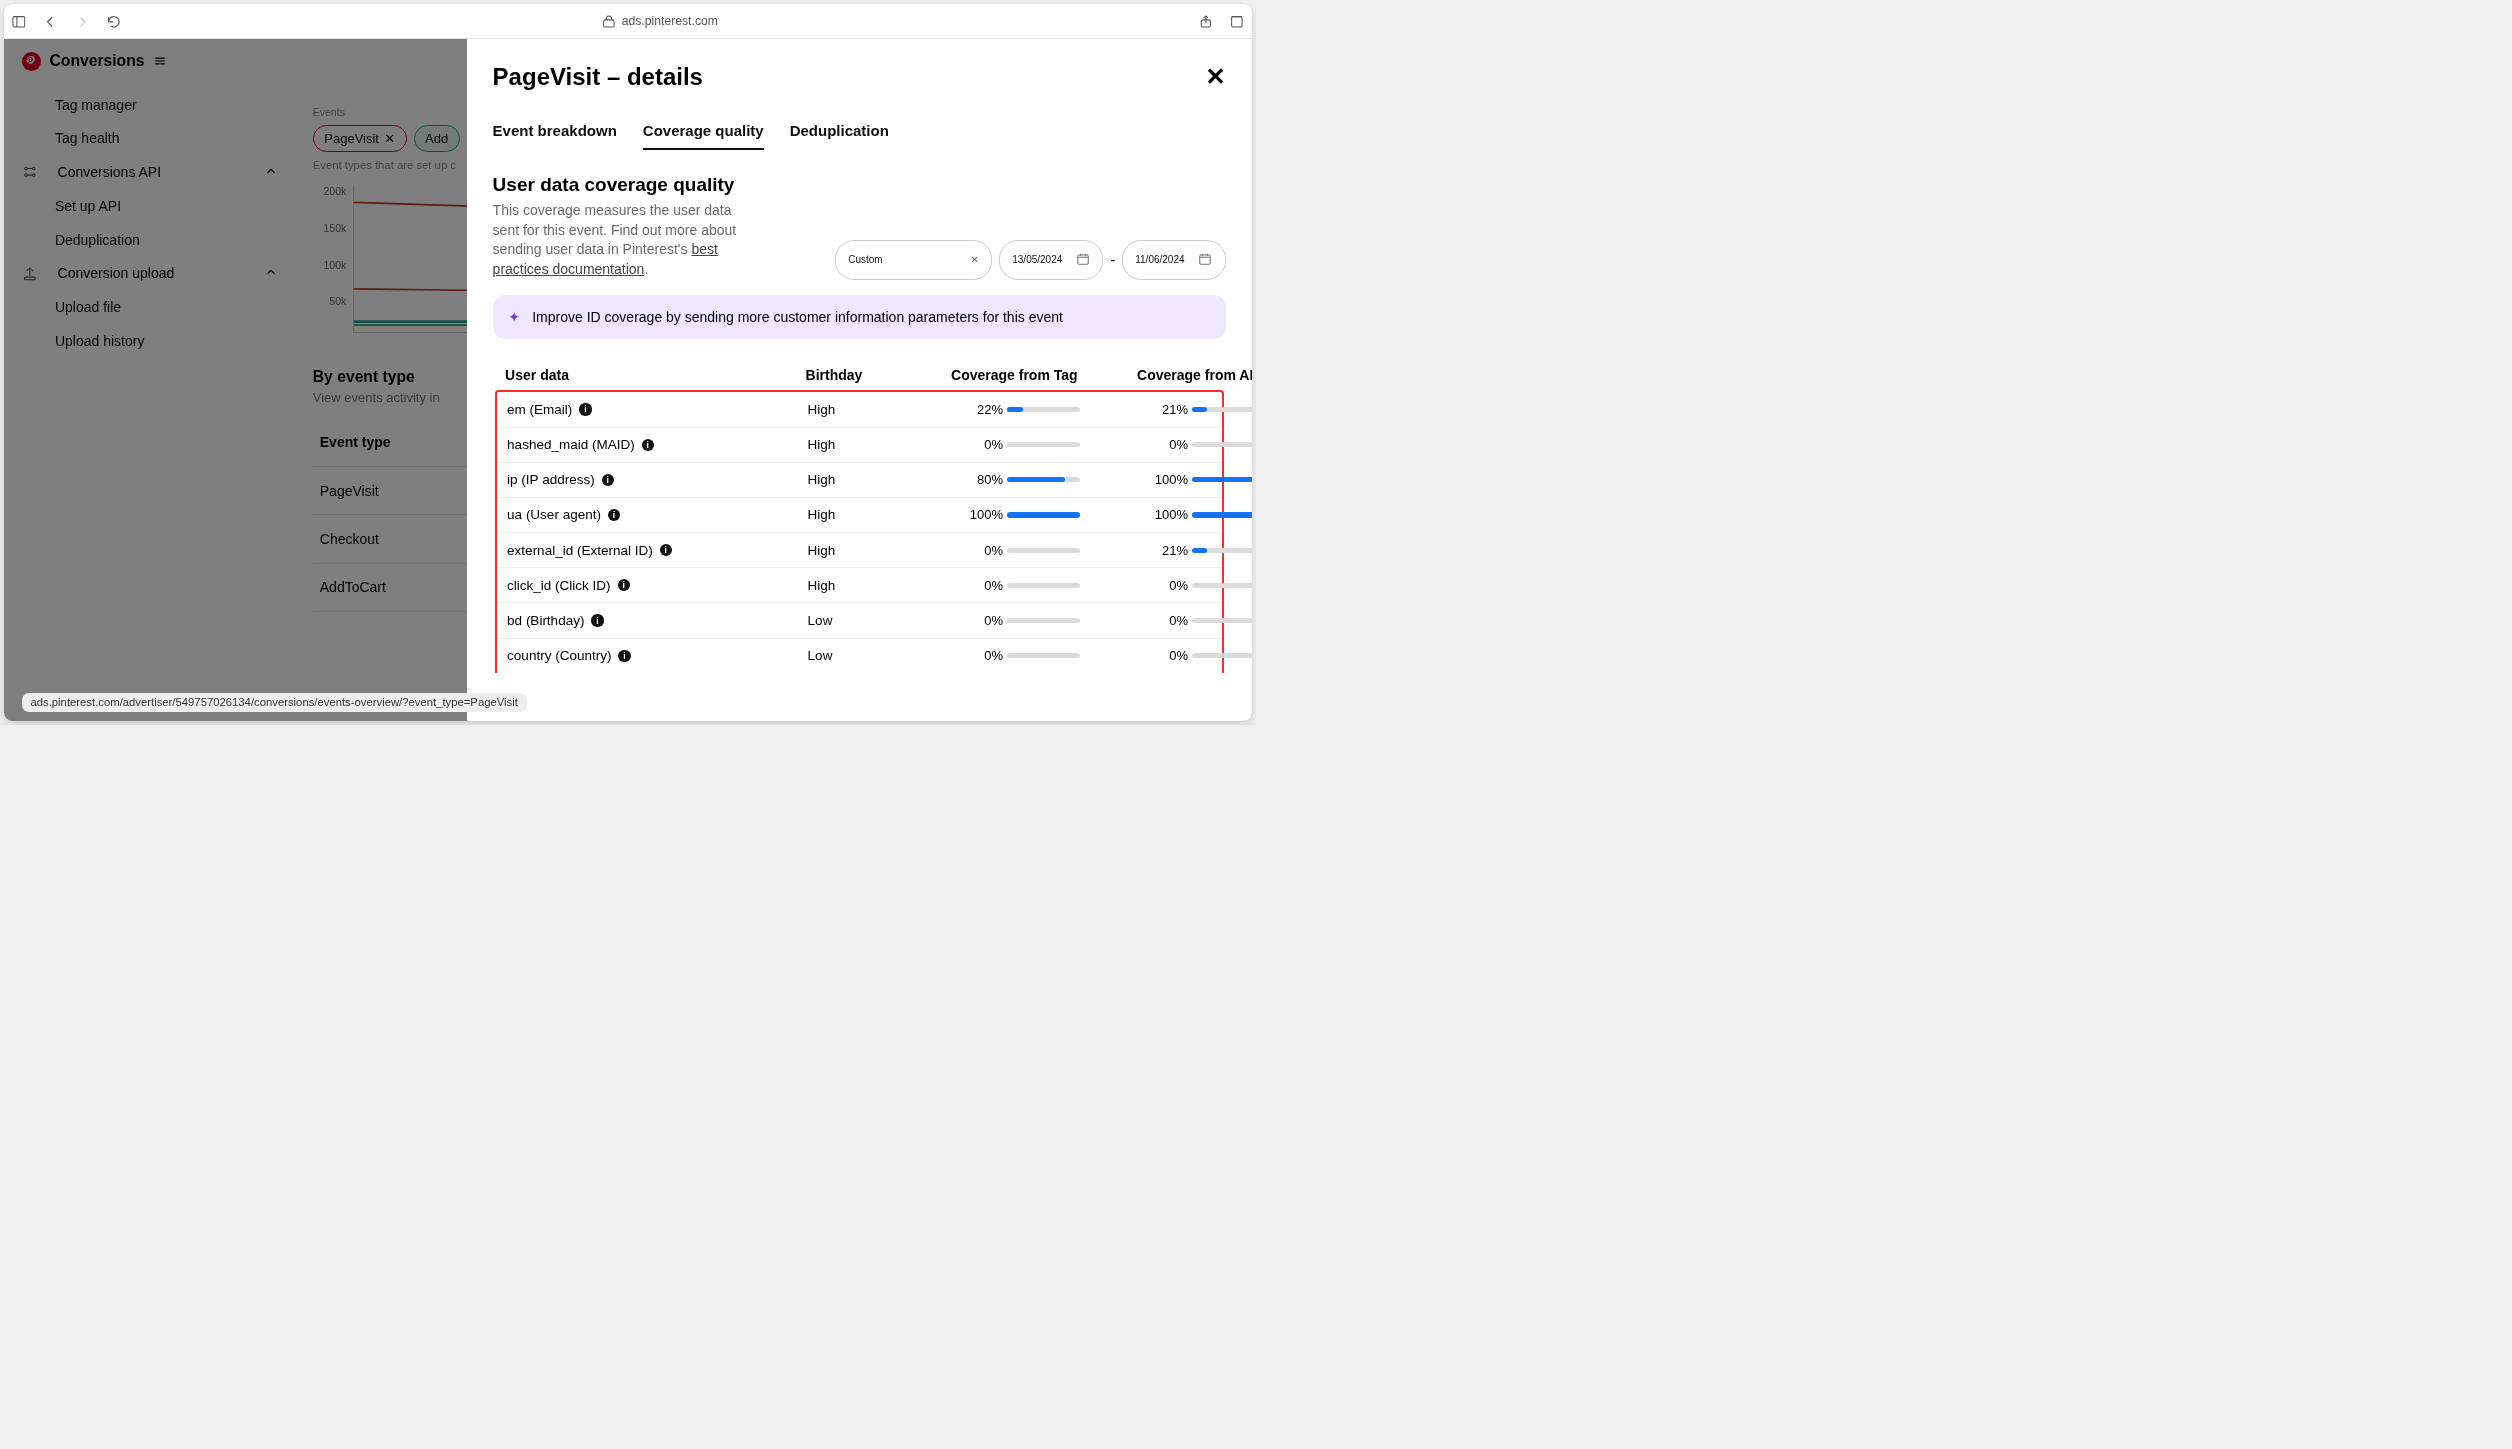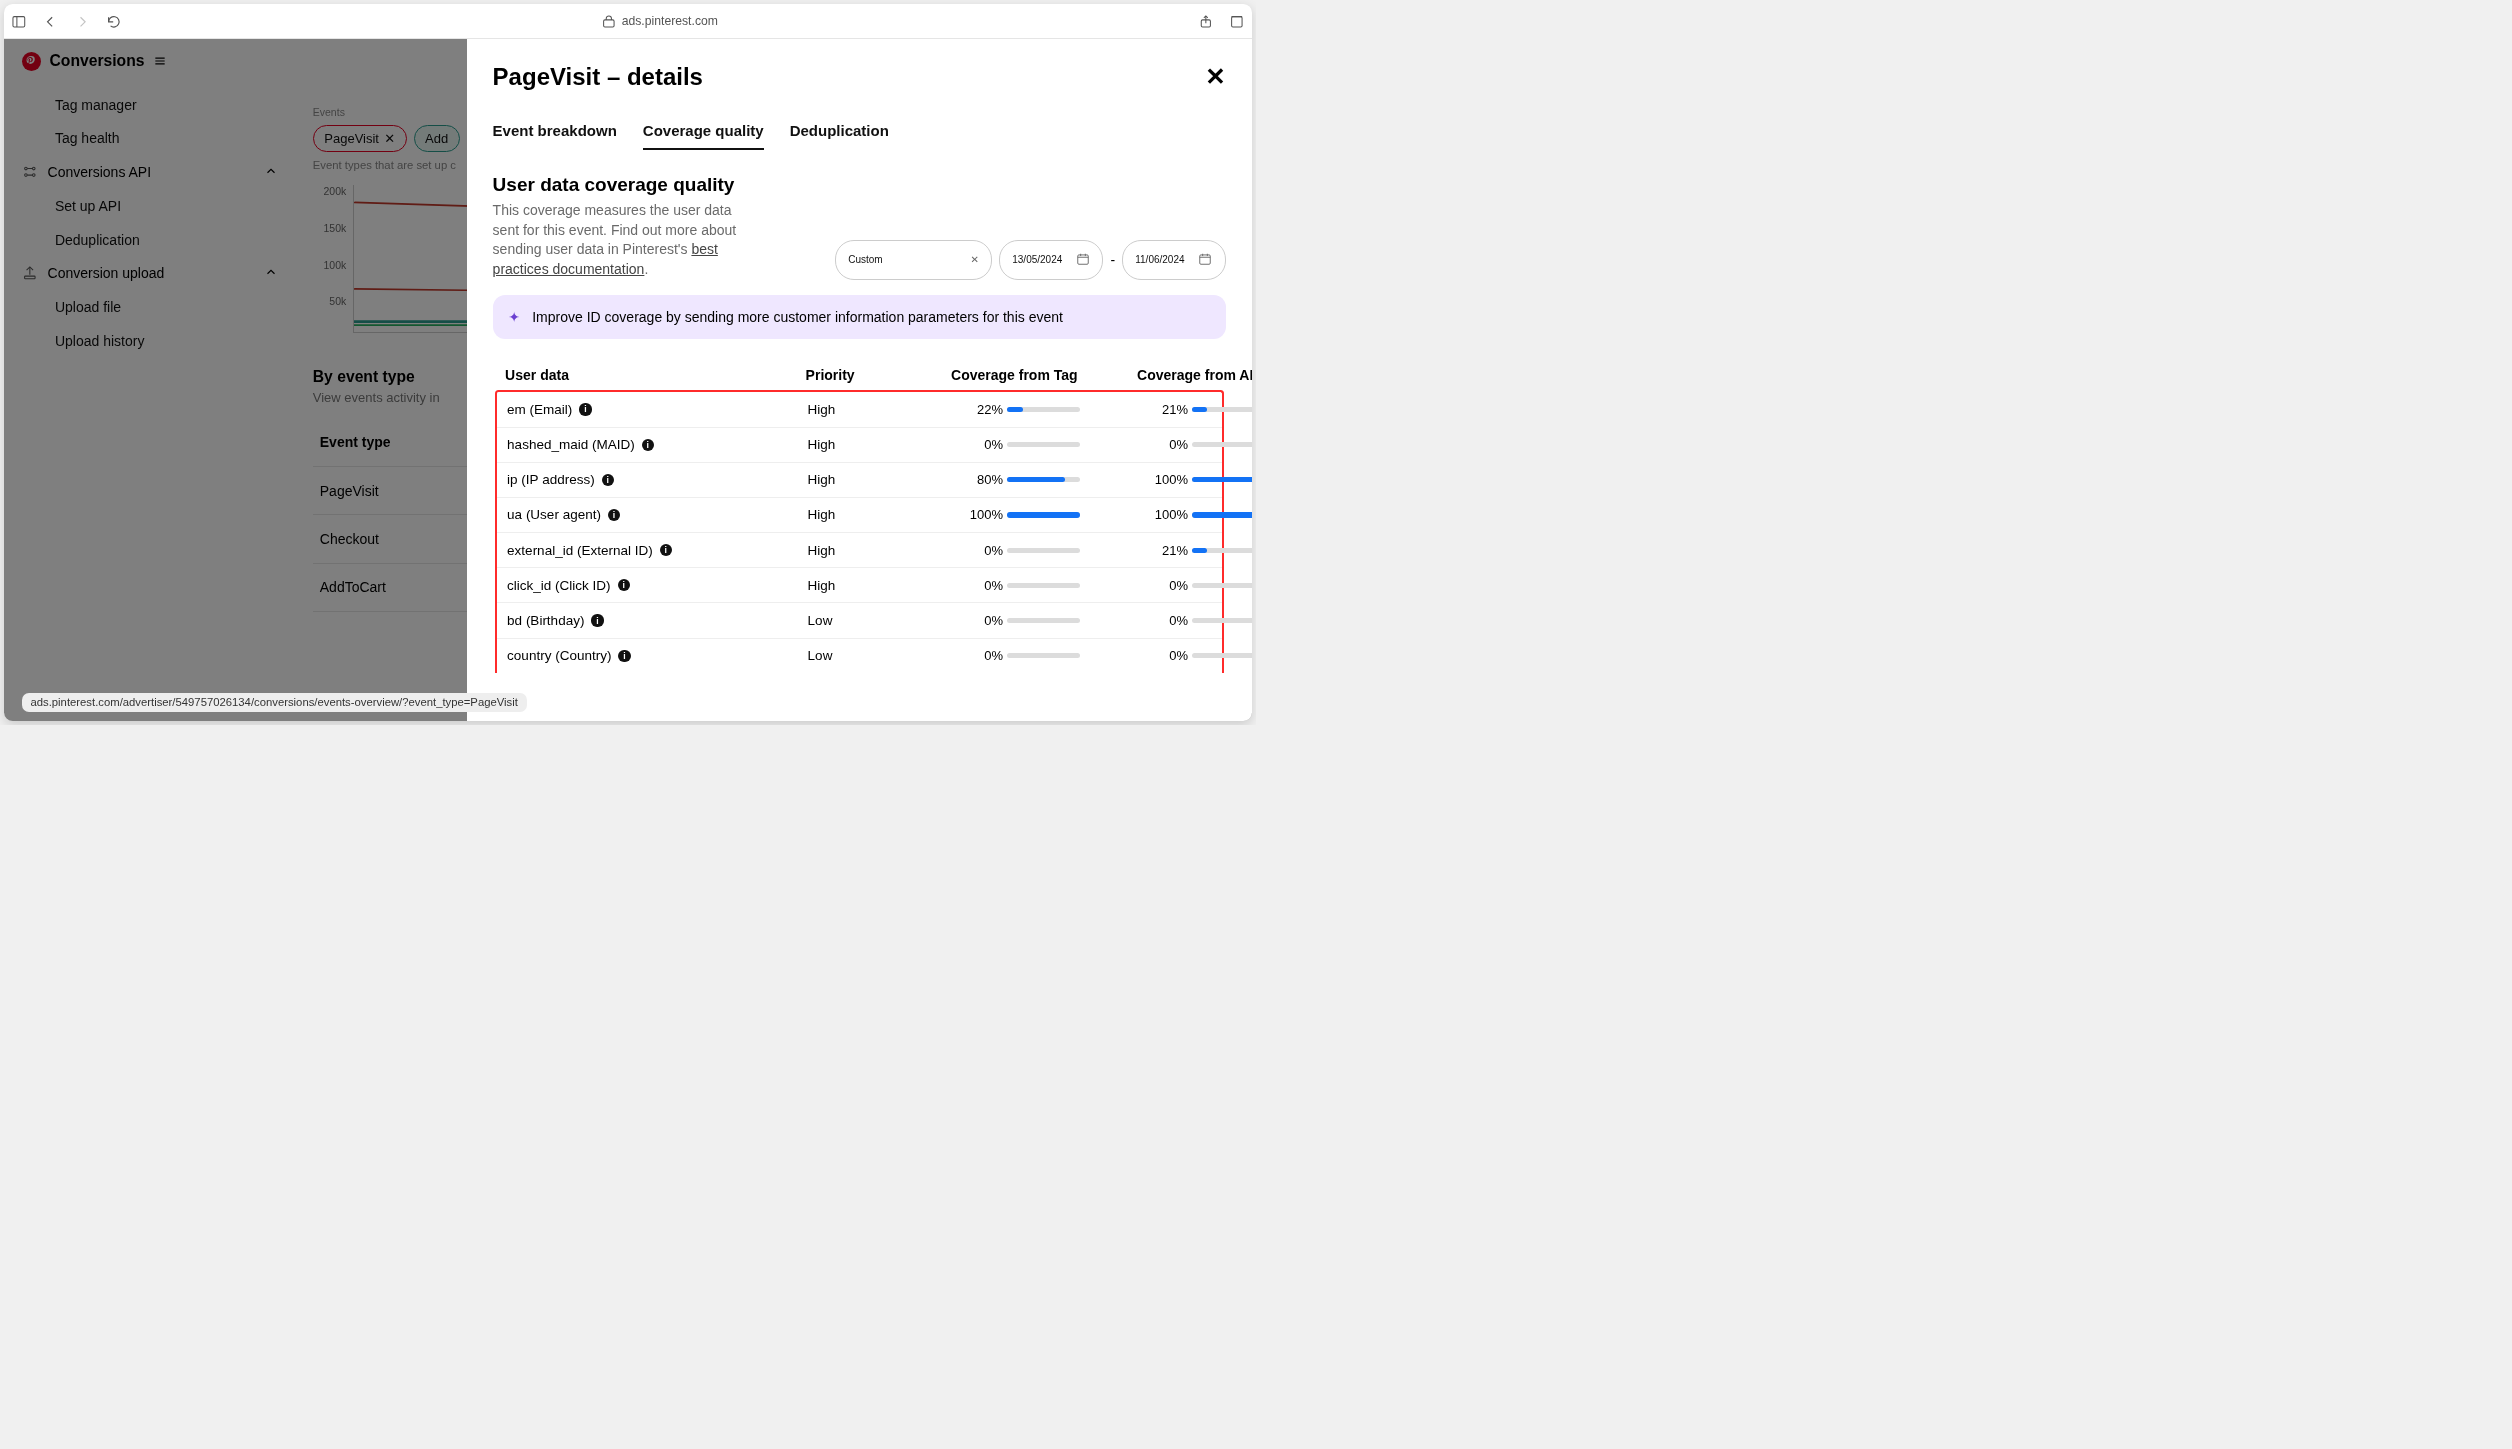--- a/index.html
+++ b/index.html
@@ -67,21 +67,21 @@
   .sidebar {
     position:absolute; left:0; top:49px; width:291px; bottom:0;
     padding: 0 10.5px;
   }
   .side-item {
     display:flex; align-items:center; gap:8.7px;
     padding: 8.7px 7px; font-size:14px; color:#111;
   }
   .side-item.sub { padding-left: 40px; }
   .side-group {
-    display:flex; gap:10px;
+    display:flex; align-items:center; gap:20px;
     padding: 8.7px 7px; font-size:14px; font-weight:400;
   }
   .side-group .chev { margin-left:auto; }
   .content {
     position:absolute; left:291px; right:0; top:49px; bottom:0;
     padding: 0 17.4px;
   }
   .events-label { font-size:10.5px; color:#888; text-transform:none; margin-top:17.4px;}
   .chips { display:flex; gap:7px; margin-top:7px;}
   .chip {
@@ -397,21 +397,21 @@
       </div>
 
       <div class="info-banner">
         <span class="spark">✦</span>
         <span>Improve ID coverage by sending more customer information parameters for this event</span>
       </div>
 
       <div class="data-table">
         <div class="dt-head">
           <div>User data</div>
-          <div>Priority</div>
+          <div>Birthday</div>
           <div style="grid-column: span 2; text-align:right;">Coverage from Tag</div>
           <div style="grid-column: span 2; text-align:right;">Coverage from API</div>
         </div>
         <div class="dt-body" id="dt-body">
 
         <div class="dt-row">
               <div class="name-cell">
                 <span>em (Email)</span>
                 <span class="info-dot">i</span>
               </div>

